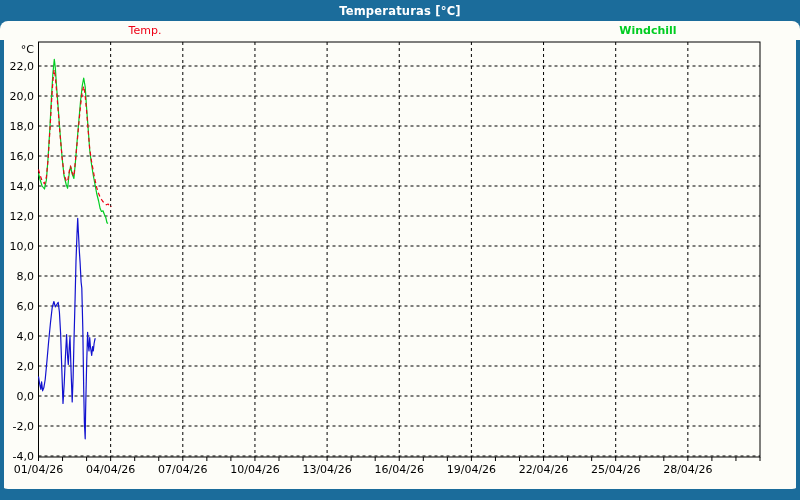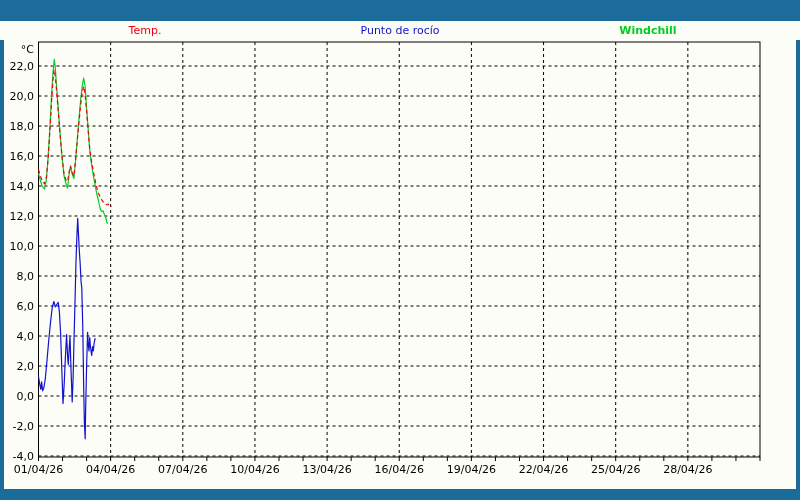--- a/index.html
+++ b/index.html
@@ -14,24 +14,26 @@
   #legend-0{left:105px;width:80px;}
   #legend-1{left:326px;width:148px;}
   #legend-2{left:598px;width:100px;font-weight:bold;}
   #plot-svg{position:absolute;top:0;left:0;pointer-events:none;}
   #plot-svg text{font-family:"DejaVu Sans",sans-serif;font-size:11px;fill:#000;}
 </style>
 </head>
 <body>
 
 <div class="window">
+  <div class="titlebar" style="background: rgb(27, 108, 155);">
+    <span>Temperaturas [°C]</span>
+  </div>
 
-  <div class="panel" style="background: rgb(253, 253, 248);">
+  <div class="panel" style="background: rgb(253, 253, 248); border-radius: 8px;">
     <span class="legend-item" id="legend-0" style="color: rgb(238, 0, 21);">Temp.</span>
-    <span class="legend-item" id="legend-1" style="color: rgb(18, 18, 207);">Punto de rocío</span>
     <span class="legend-item" id="legend-2" style="color: rgb(0, 205, 34);">Windchill</span>
   </div>
 
   <div class="edge edge-left"></div>
   <div class="edge edge-right"></div>
 
   <svg id="plot-svg" width="800" height="500" viewBox="0 0 800 500">
       <line x1="38.5" y1="66" x2="760" y2="66" stroke="#000" stroke-width="1" stroke-dasharray="3 3"></line>
       <line x1="38.5" y1="96" x2="760" y2="96" stroke="#000" stroke-width="1" stroke-dasharray="3 3"></line>
       <line x1="38.5" y1="126" x2="760" y2="126" stroke="#000" stroke-width="1" stroke-dasharray="3 3"></line>

